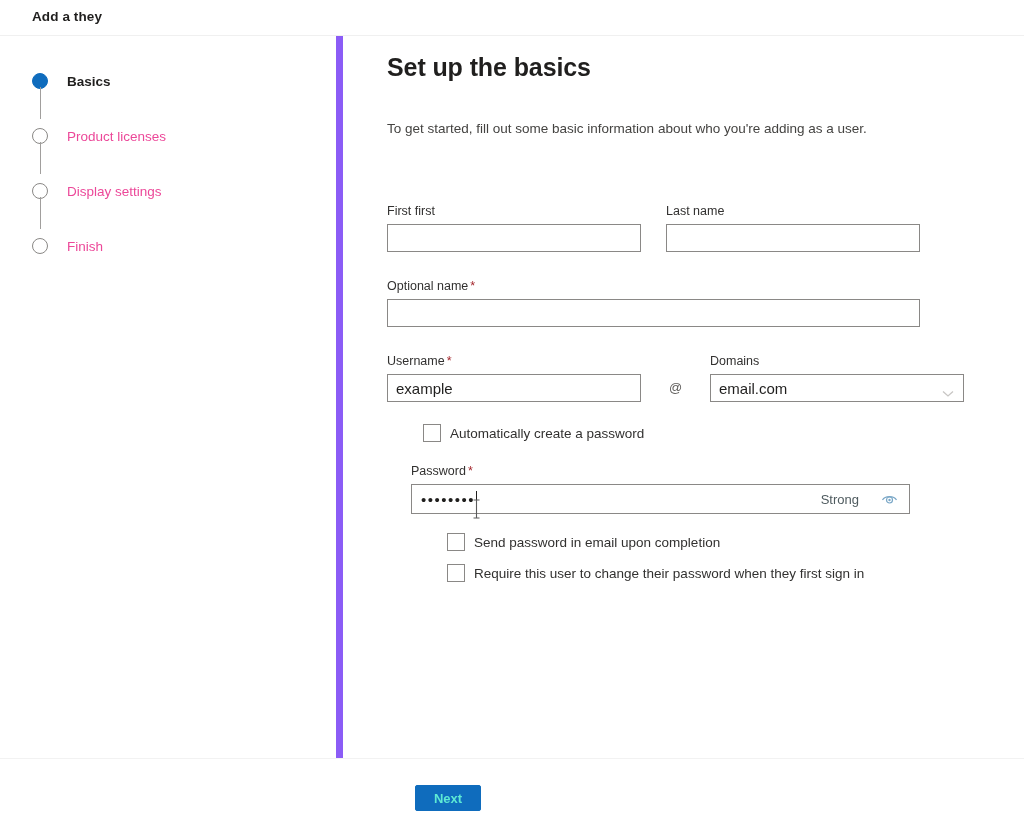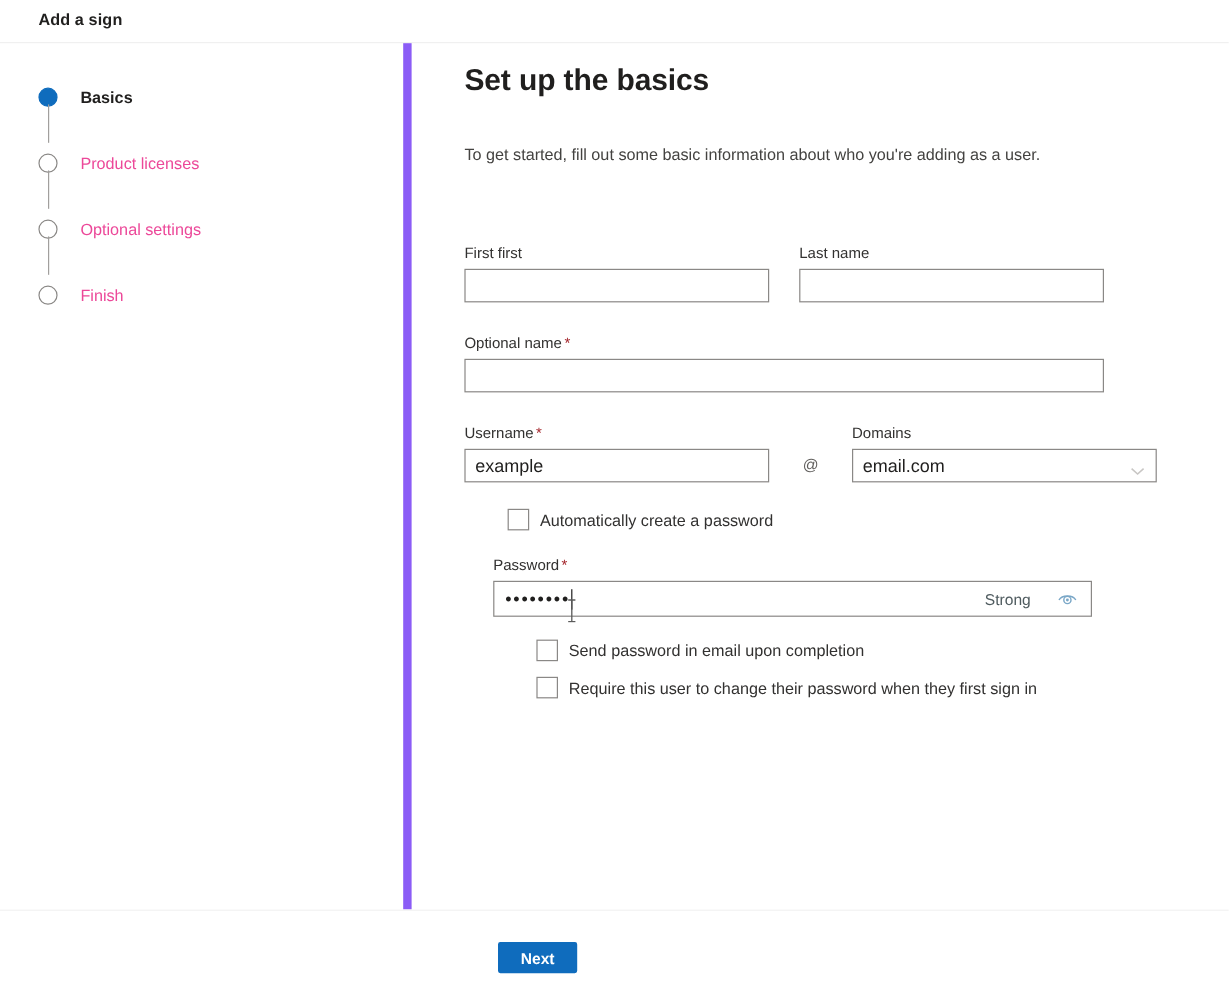--- a/index.html
+++ b/index.html
@@ -268,21 +268,21 @@
     background: #ffffff;
   }
   .next-button {
     position: absolute;
     left: 415px;
     top: 26px;
     width: 66px;
     height: 26px;
     background: #0f6cbd;
     border: 1px solid #0f6cbd;
-    color: #ffffff;
+    color: #5eead4;
     font-family: "Liberation Sans", sans-serif;
     font-size: 13px;
     font-weight: bold;
     cursor: pointer;
     border-radius: 2px;
     padding: 0;
   }
 
   
   .ibeam-cursor {
@@ -291,21 +291,21 @@
     top: 499px;
     width: 9px;
     height: 20px;
     pointer-events: none;
   }
 </style>
 </head>
 <body>
 
 <div class="topbar">
-  <div class="topbar-title">Add a sign</div>
+  <div class="topbar-title">Add a they</div>
 </div>
 
 <div class="wizard">
 
   <div class="sidebar">
     <div class="steps">
 
       <div class="step">
         <div class="step-marker active"></div>
         <div class="step-connector" style="top:17px; height:32px;"></div>
@@ -314,21 +314,21 @@
 
       <div class="step">
         <div class="step-marker inactive"></div>
         <div class="step-connector" style="top:17px; height:32px;"></div>
         <div class="step-label">Product licenses</div>
       </div>
 
       <div class="step">
         <div class="step-marker inactive"></div>
         <div class="step-connector" style="top:17px; height:32px;"></div>
-        <div class="step-label">Optional settings</div>
+        <div class="step-label">Display settings</div>
       </div>
 
       <div class="step">
         <div class="step-marker inactive"></div>
         <div class="step-label">Finish</div>
       </div>
 
     </div>
   </div>
 

